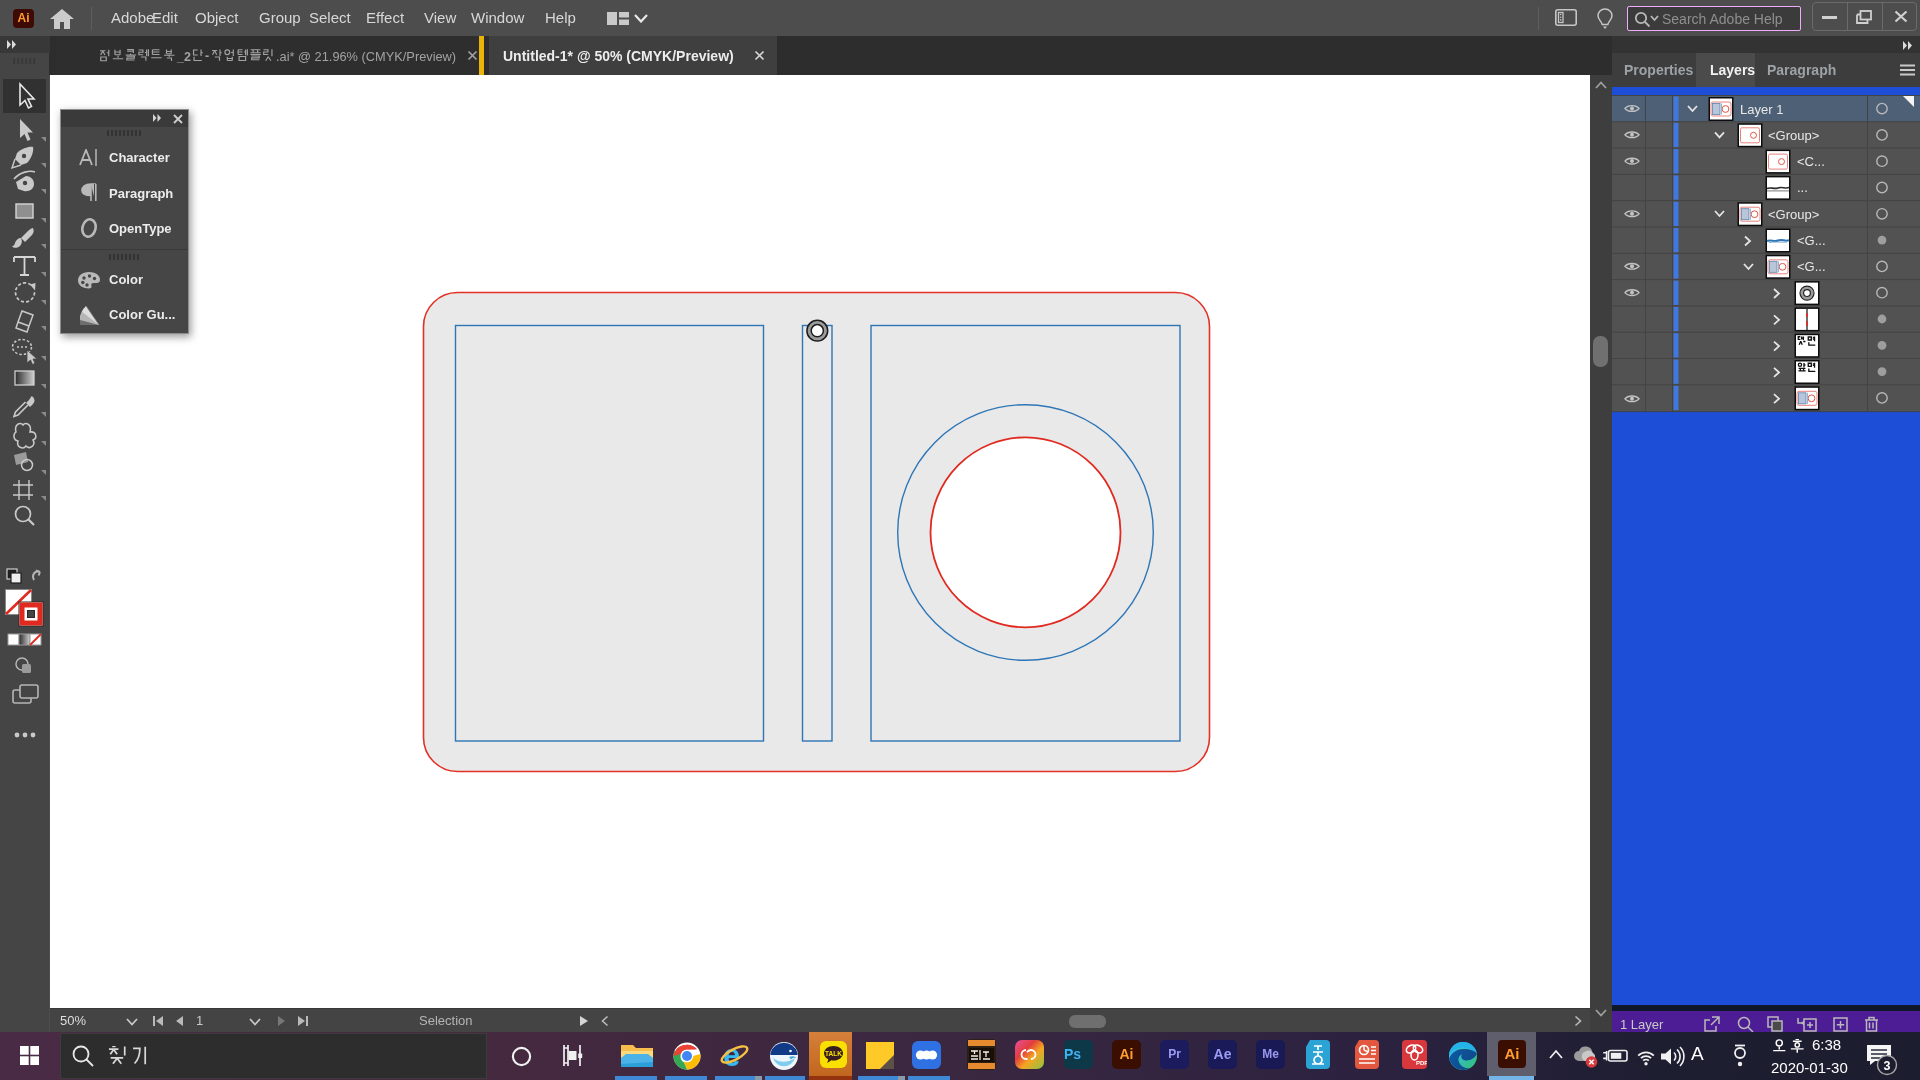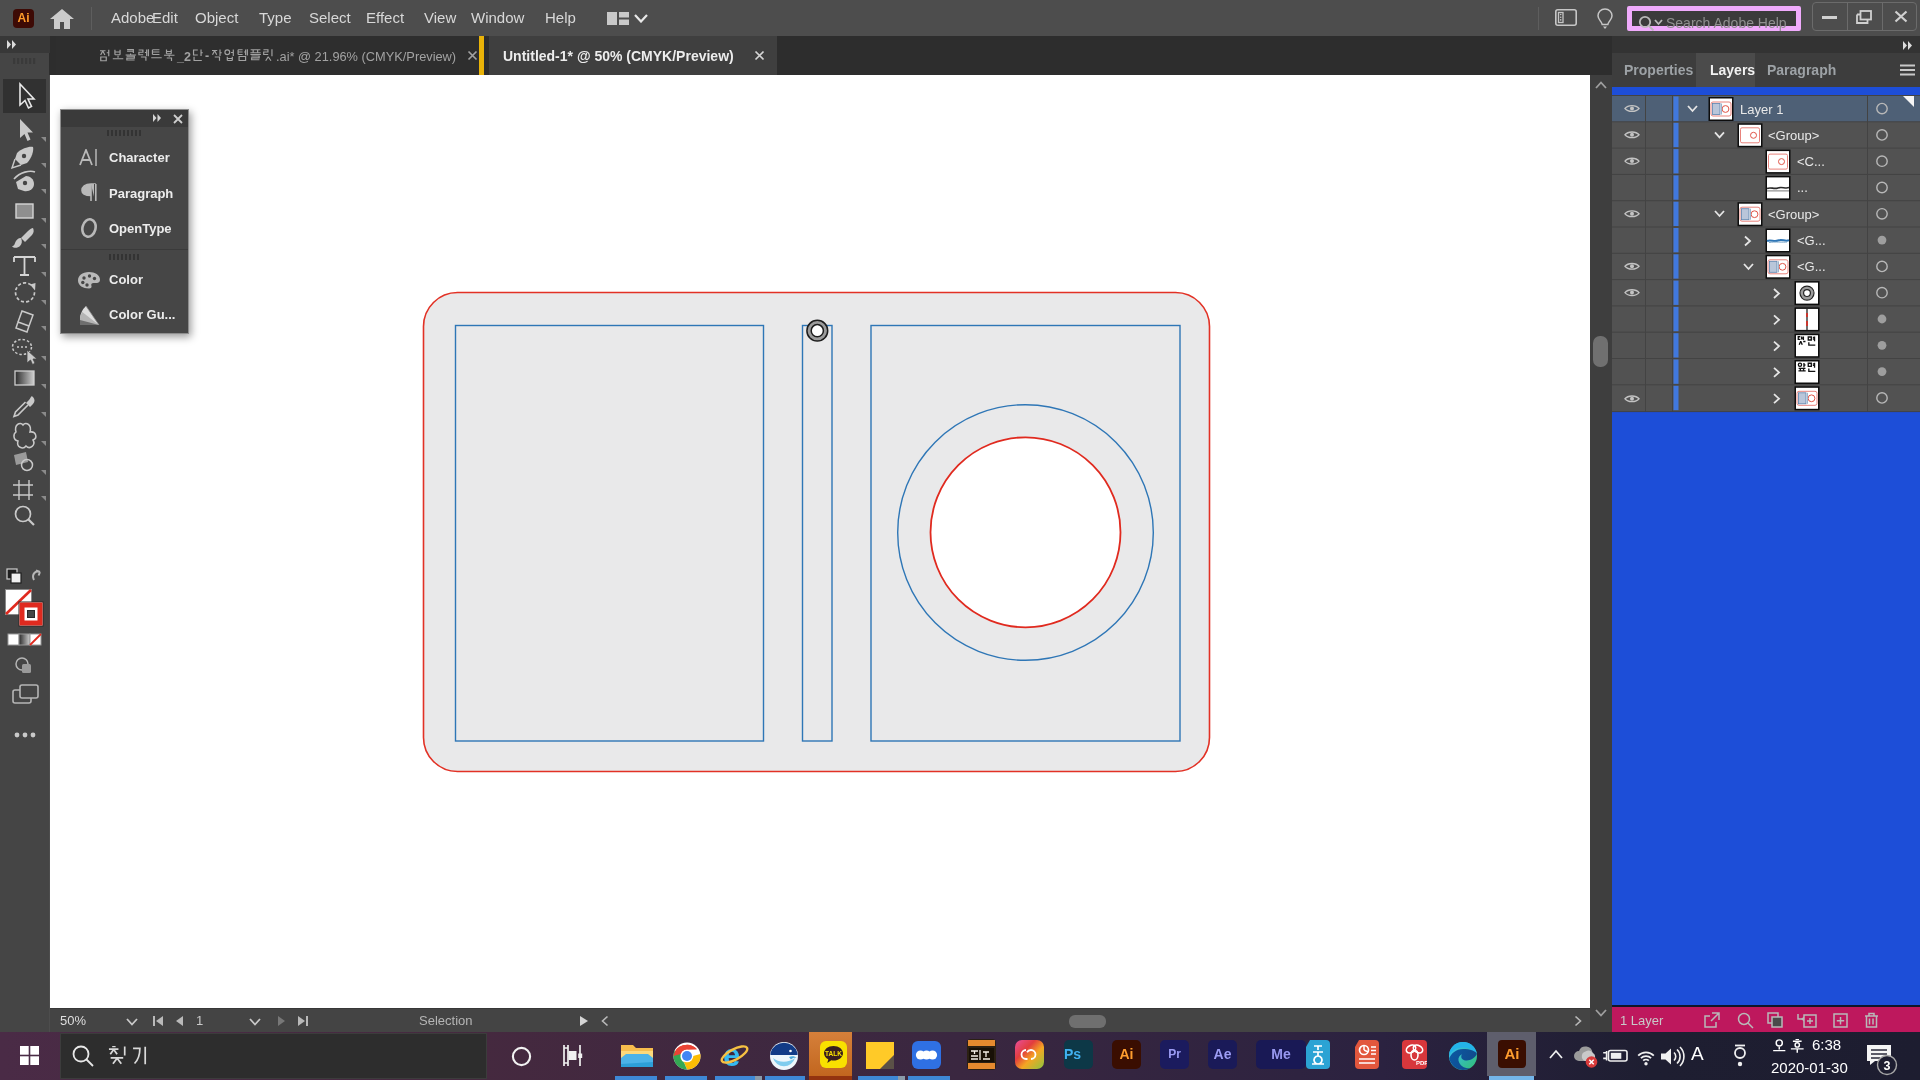--- a/index.html
+++ b/index.html
@@ -78,21 +78,21 @@
 <div class="abs" style="left:0;top:0;width:1920px;height:36px;background:#4d4d4d">
   <div class="abs" style="left:13px;top:9px;width:21px;height:19px;background:#3d0a05;border-radius:4px;color:#ff9c2a;font-weight:bold;font-size:12px;text-align:center;line-height:19px">Ai</div>
   <svg class="abs" style="left:49px;top:8px" width="26" height="22" viewBox="0 0 26 22">
       <path d="M13 1 L25 11 H21 V21 H15 V14 H11 V21 H5 V11 H1 Z" fill="#cbcbcb"></path>
     </svg>
   <div class="abs" style="left:91px;top:7px;width:1px;height:23px;background:#5e5e5e"></div>
   <div class="abs" style="left:0;top:0;height:36px;font-size:15px;color:#d8d8d8">
     <span class="abs" style="left:111px;top:9px">Adobe</span>
     <span class="abs" style="left:152px;top:9px">Edit</span>
     <span class="abs" style="left:195px;top:9px">Object</span>
-    <span class="abs" style="left:259px;top:9px">Type</span>
+    <span class="abs" style="left:259px;top:9px">Group</span>
     <span class="abs" style="left:309px;top:9px">Select</span>
     <span class="abs" style="left:366px;top:9px">Effect</span>
     <span class="abs" style="left:424px;top:9px">View</span>
     <span class="abs" style="left:471px;top:9px">Window</span>
     <span class="abs" style="left:545px;top:9px">Help</span>
   </div>
   <svg class="abs" style="left:607px;top:12px" width="24" height="13" viewBox="0 0 24 13">
       <rect x="0" y="0" width="10" height="13" fill="#c9c9c9"></rect>
       <rect x="12" y="0" width="10" height="5.5" fill="#c9c9c9"></rect>
       <rect x="12" y="7.5" width="10" height="5.5" fill="#c9c9c9"></rect>
@@ -106,21 +106,21 @@
       <rect x="0.8" y="0.8" width="20.4" height="15.4" rx="2" stroke="#c6c6c6" stroke-width="1.6" fill="none"></rect>
       <rect x="3.5" y="3.5" width="4.5" height="10" fill="none" stroke="#c6c6c6" stroke-width="1.3"></rect>
       <circle cx="5.7" cy="5.5" r="0.8" fill="#c6c6c6"></circle>
       <circle cx="5.7" cy="8.2" r="0.8" fill="#c6c6c6"></circle>
       <circle cx="5.7" cy="10.9" r="0.8" fill="#c6c6c6"></circle>
     </svg>
   <svg class="abs" style="left:1597px;top:8px" width="16" height="22" viewBox="0 0 16 22">
       <path d="M8 1 C3.9 1 1 4 1 7.8 C1 10.4 2.6 12 3.8 13.6 C4.6 14.7 5 15.5 5.2 16.5 H10.8 C11 15.5 11.4 14.7 12.2 13.6 C13.4 12 15 10.4 15 7.8 C15 4 12.1 1 8 1 Z" stroke="#c6c6c6" stroke-width="1.5" fill="none"></path>
       <path d="M6 18.5 H10 L8 21 Z" fill="#c6c6c6"></path>
     </svg>
-  <div class="abs" style="left:1627px;top:6px;width:174px;height:25px;background:#3b3b3b;border:5px solid #f0abfc;border-radius:2px">
+  <div class="abs" style="left:1627px;top:6px;width:174px;height:25px;background:#3b3b3b;border:1px solid #f0abfc;border-radius:2px">
     <svg class="abs" style="left:6px;top:4px" width="26" height="16" viewBox="0 0 26 16">
         <circle cx="7" cy="7" r="5.2" stroke="#b9b9b9" stroke-width="1.8" fill="none"></circle>
         <path d="M11 11 L15.5 15.5" stroke="#b9b9b9" stroke-width="1.8"></path>
         <path d="M17 5 L20.5 9 L24 5" stroke="#b9b9b9" stroke-width="1.8" fill="none"></path>
       </svg>
     <span class="abs" style="left:34px;top:4px;font-size:14px;color:#8f8f8f">Search Adobe Help</span>
   </div>
   <div class="abs" style="left:1812px;top:2px;width:105px;height:29px;border:1px solid #6b6b6b;border-radius:4px">
     <div class="abs" style="left:34px;top:0;width:1px;height:27px;background:#6b6b6b"></div>
     <div class="abs" style="left:69px;top:0;width:1px;height:27px;background:#6b6b6b"></div>
@@ -588,21 +588,21 @@
       <use href="#circ_o" x="270" y="179.4"></use>
       <use href="#circ_o" x="270" y="205.7"></use>
       <use href="#circ_f" x="270" y="232"></use>
       <use href="#circ_f" x="270" y="258.3"></use>
       <use href="#circ_f" x="270" y="284.6"></use>
       <use href="#circ_o" x="270" y="310.9"></use>
 
     <path d="M291 9 L302 9 L302 20 Z" fill="#f5f5f5"></path>
   </svg>
 </div>
-<div class="abs" style="left:1612px;top:1005px;width:308px;height:29px;background:#be185d;border-top:2px solid #0f172a">
+<div class="abs" style="left:1612px;top:1005px;width:308px;height:29px;background:#4c1d95;border-top:6px solid #0f172a">
   <span class="abs" style="left:8px;top:6px;font-size:13px;color:#c9c9c9">1 Layer</span>
   <svg class="abs" style="left:90px;top:3px" width="200" height="20" viewBox="0 0 200 20" stroke="#b9b9b9" stroke-width="1.5" fill="none">
     <path d="M8 6 H3 V17 H14 V12"></path>
       <path d="M10 3 H17 V10 M17 3 L9 11"></path>
     <circle cx="42" cy="9" r="5.5"></circle>
       <path d="M46 13 L51 18"></path>
     <rect x="66" y="3" width="10" height="10"></rect>
       <rect x="70" y="7" width="10" height="10" fill="#4a4a4a"></rect>
     <path d="M96 4 V9 H101"></path>
       <path d="M99 9 l3 -2.5 l0 5 z" fill="#b9b9b9" stroke="none"></path>
@@ -718,21 +718,21 @@
           </linearGradient>
         </defs>
     <rect x="0" y="0" width="29" height="29" rx="7" fill="url(#ccg)"></rect>
     <path d="M11 10 a4.5 4.5 0 1 0 0 9 h1.5 M16 19 a4.5 4.5 0 1 0 0 -9 c-1.8 0 -3.2 0.9 -4 2.2" stroke="#fff" stroke-width="1.8" fill="none"></path>
   </svg>
   
   <div class="abs" style="left:1064px;top:8px;width:29px;height:29px;background:#0d3847;border-radius:5px;color:#41b1f1;font-size:14px;font-weight:bold;text-align:left;line-height:29px">Ps</div>
   <div class="abs" style="left:1112px;top:8px;width:29px;height:29px;background:#3a0e01;border-radius:5px;color:#ff9d2e;font-size:14px;font-weight:bold;text-align:center;line-height:29px">Ai</div>
   <div class="abs" style="left:1160px;top:8px;width:29px;height:29px;background:#1b1b5e;border-radius:5px;color:#9d9df5;font-size:12px;font-weight:bold;text-align:center;line-height:29px">Pr</div>
   <div class="abs" style="left:1208px;top:8px;width:29px;height:29px;background:#1a1a58;border-radius:5px;color:#9d9df5;font-size:14px;font-weight:bold;text-align:center;line-height:29px">Ae</div>
-  <div class="abs" style="left:1256px;top:8px;width:50px;height:29px;background:#191955;border-radius:5px;color:#9898f0;font-size:14px;font-weight:bold;text-align:center;line-height:29px">Me</div>
+  <div class="abs" style="left:1256px;top:8px;width:29px;height:29px;background:#191955;border-radius:5px;color:#9898f0;font-size:12px;font-weight:bold;text-align:center;line-height:29px">Me</div>
   
   <svg class="abs" style="left:1306px;top:8px" width="24" height="29" viewBox="0 0 24 29">
     <path d="M4 0 H20 Q24 0 24 4 V25 Q24 29 20 29 H4 Q0 29 0 25 V7 Z" fill="#2ba3d4"></path>
     <path d="M8 6 H16 M12 6 V10 M7 12 H17 M12 12 V16 M12 16 a4 4 0 1 0 0.01 0 M6 24 H18" stroke="#fff" stroke-width="1.7" fill="none"></path>
   </svg>
   
   <svg class="abs" style="left:1355px;top:8px" width="24" height="29" viewBox="0 0 24 29">
     <path d="M4 0 H20 Q24 0 24 4 V25 Q24 29 20 29 H4 Q0 29 0 25 V7 Z" fill="#e2573d"></path>
     <circle cx="9" cy="10" r="4.5" fill="none" stroke="#fff" stroke-width="1.7"></circle>
         <path d="M9 10 V5.5 M9 10 L13 12" stroke="#fff" stroke-width="1.5"></path>

